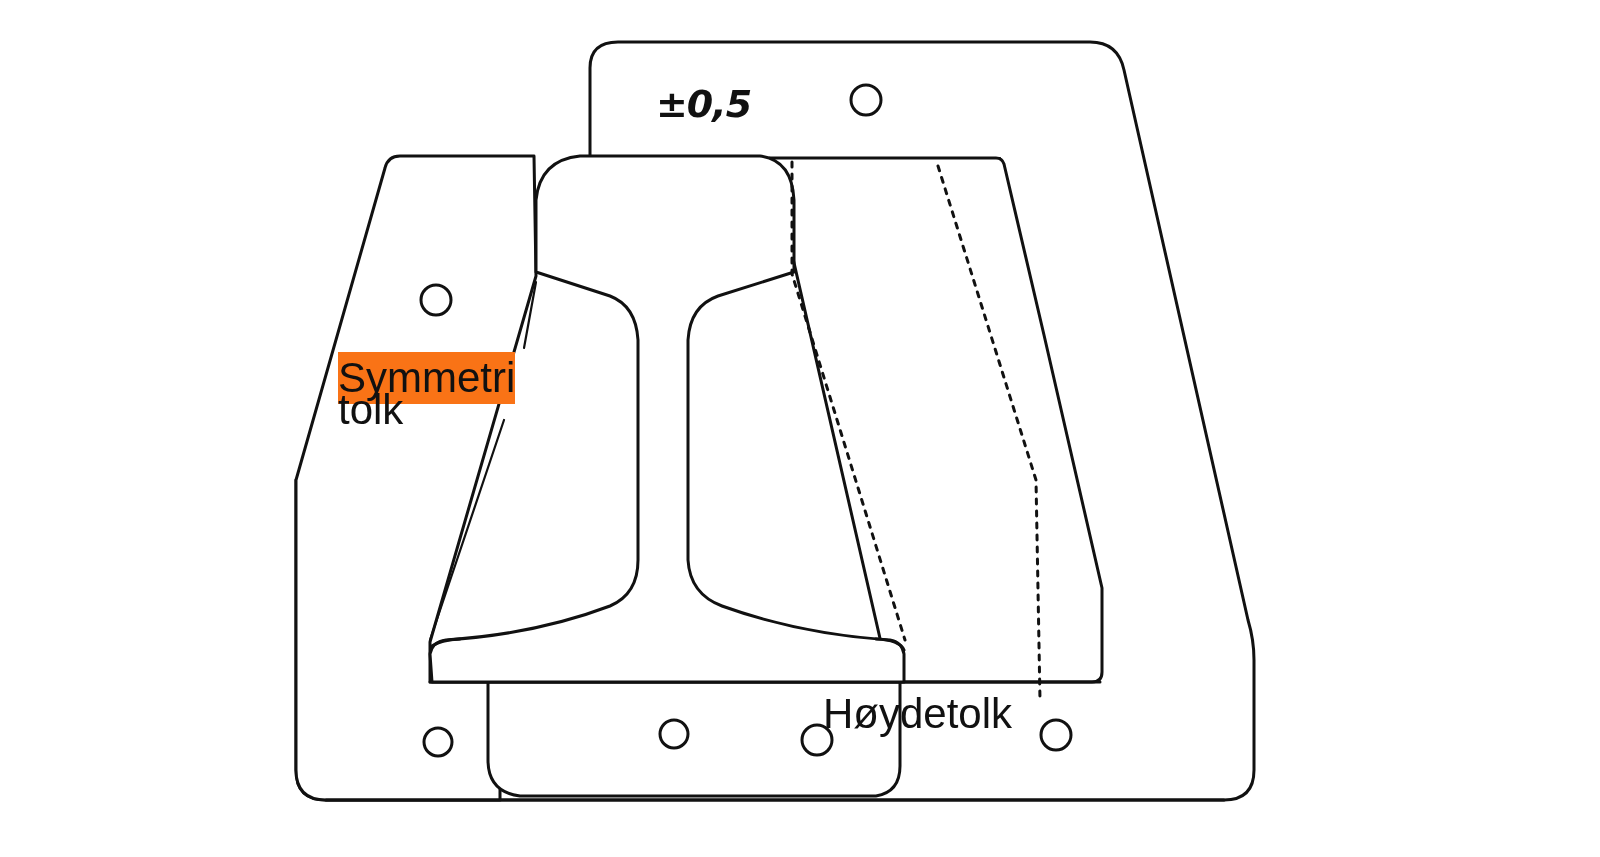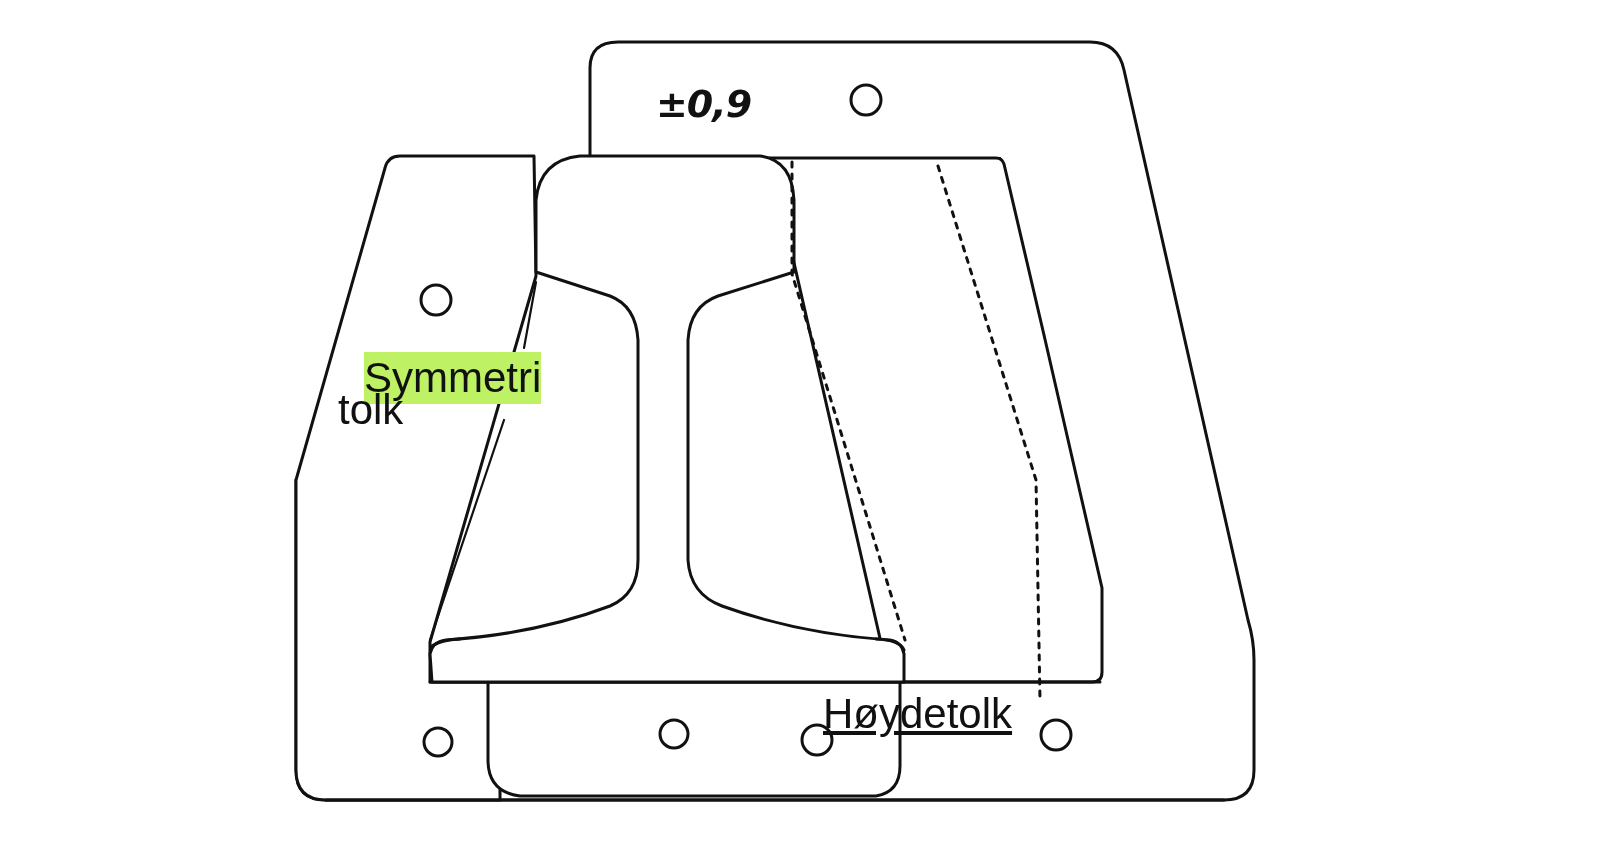--- a/index.html
+++ b/index.html
@@ -158,18 +158,18 @@
   <path class="dashed" d="M 938 166 L 1036 480 L 1040 700"></path>
 
   <circle class="hole" cx="866" cy="100" r="15"></circle>
   <circle class="hole" cx="436" cy="300" r="15"></circle>
   <circle class="hole" cx="438" cy="742" r="14"></circle>
   <circle class="hole" cx="674" cy="734" r="14"></circle>
   <circle class="hole" cx="817" cy="740" r="15"></circle>
   <circle class="hole" cx="1056" cy="735" r="15"></circle>
 </svg>
 
-<div class="tolerance" style="left:656px; top:82px;">±0,9</div>
+<div class="tolerance" style="left:656px; top:82px;">±0,5</div>
 
-<div class="label" style="left:338px; top:352px; background:#bef264;margin-left:26px;">Symmetri</div>
+<div class="label" style="left:338px; top:352px; background:#f97316;">Symmetri</div>
 <div class="label" style="left:338px; top:384px;">tolk</div>
 
-<div class="label" style="left:823px; top:688px;text-decoration:underline;">Høydetolk</div>
+<div class="label" style="left:823px; top:688px;">Høydetolk</div>
 
 </body></html>

